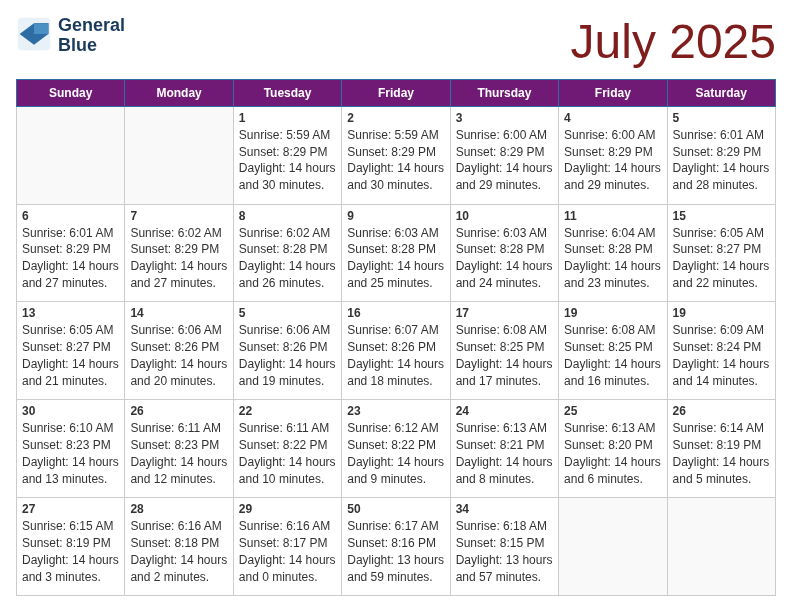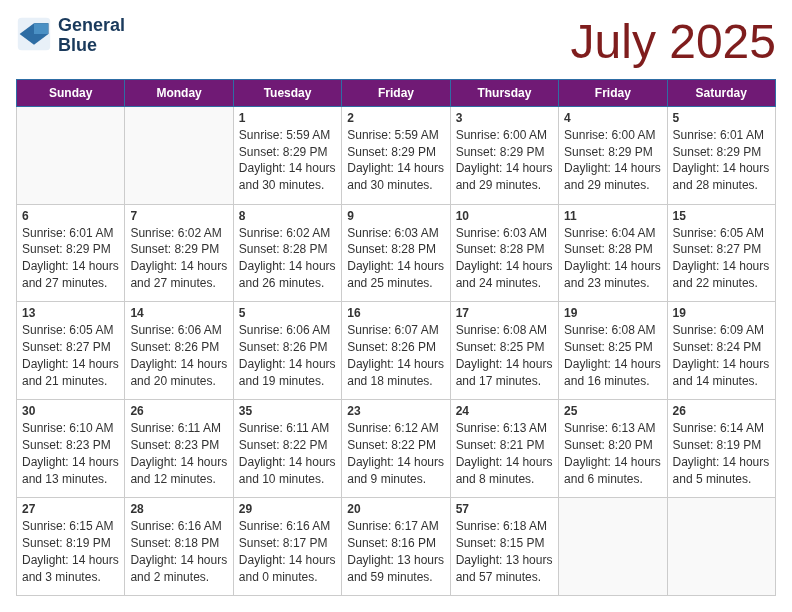--- a/index.html
+++ b/index.html
@@ -212,21 +212,21 @@
         <tr>
           <td>
             <span class="day-num">30</span>
             <div class="day-info">Sunrise: 6:10 AM<br>Sunset: 8:23 PM<br>Daylight: 14 hours<br>and 13 minutes.</div>
           </td>
           <td>
             <span class="day-num">26</span>
             <div class="day-info">Sunrise: 6:11 AM<br>Sunset: 8:23 PM<br>Daylight: 14 hours<br>and 12 minutes.</div>
           </td>
           <td>
-            <span class="day-num">35</span>
+            <span class="day-num">22</span>
             <div class="day-info">Sunrise: 6:11 AM<br>Sunset: 8:22 PM<br>Daylight: 14 hours<br>and 10 minutes.</div>
           </td>
           <td>
             <span class="day-num">23</span>
             <div class="day-info">Sunrise: 6:12 AM<br>Sunset: 8:22 PM<br>Daylight: 14 hours<br>and 9 minutes.</div>
           </td>
           <td>
             <span class="day-num">24</span>
             <div class="day-info">Sunrise: 6:13 AM<br>Sunset: 8:21 PM<br>Daylight: 14 hours<br>and 8 minutes.</div>
           </td>
@@ -246,25 +246,25 @@
           </td>
           <td>
             <span class="day-num">28</span>
             <div class="day-info">Sunrise: 6:16 AM<br>Sunset: 8:18 PM<br>Daylight: 14 hours<br>and 2 minutes.</div>
           </td>
           <td>
             <span class="day-num">29</span>
             <div class="day-info">Sunrise: 6:16 AM<br>Sunset: 8:17 PM<br>Daylight: 14 hours<br>and 0 minutes.</div>
           </td>
           <td>
-            <span class="day-num">20</span>
+            <span class="day-num">50</span>
             <div class="day-info">Sunrise: 6:17 AM<br>Sunset: 8:16 PM<br>Daylight: 13 hours<br>and 59 minutes.</div>
           </td>
           <td>
-            <span class="day-num">57</span>
+            <span class="day-num">34</span>
             <div class="day-info">Sunrise: 6:18 AM<br>Sunset: 8:15 PM<br>Daylight: 13 hours<br>and 57 minutes.</div>
           </td>
           <td class="empty"></td>
           <td class="empty"></td>
         </tr>
       </tbody>
   </table>
 </div>
 
 </body></html>

